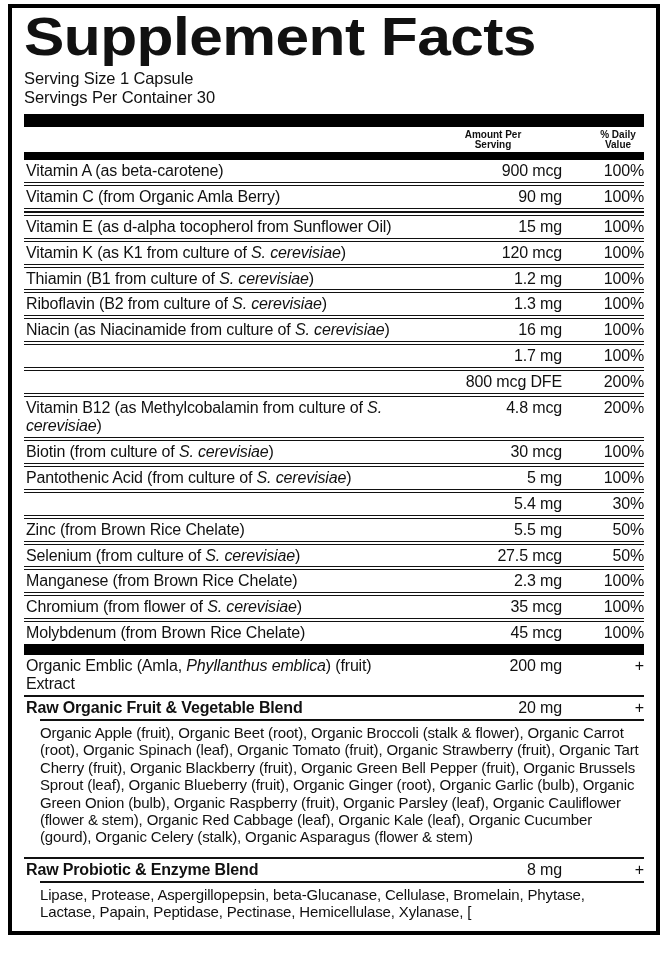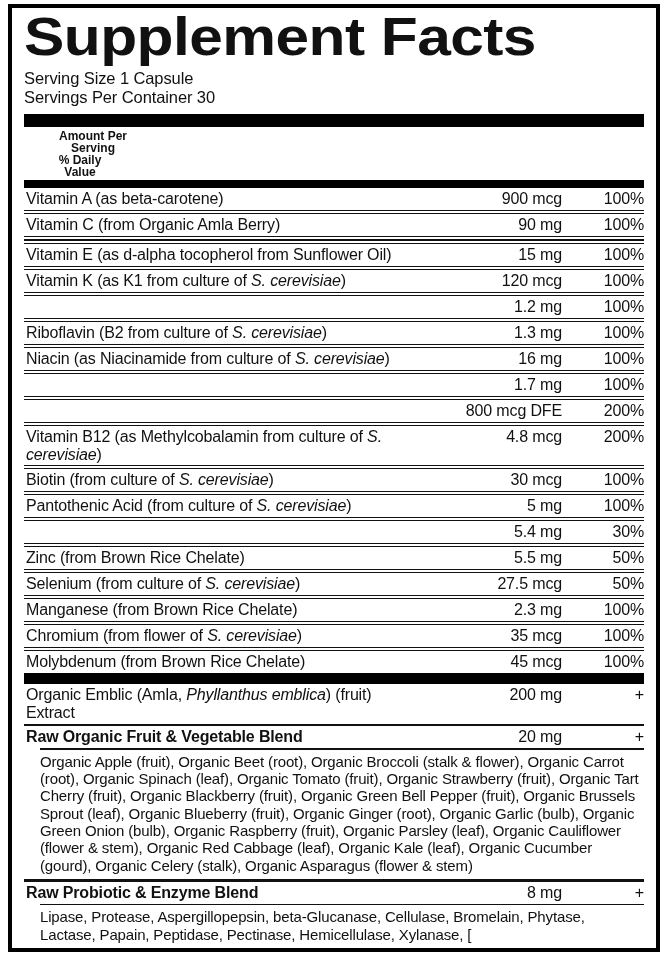--- a/index.html
+++ b/index.html
@@ -8,37 +8,37 @@
   .suggested{margin:0 4px 6px 2px;font-size:16.5px;line-height:1.24;letter-spacing:-0.1px;}
   .suggested b{font-weight:bold;}
   .panel{margin:0 8px;border:4.5px solid #000;padding:0 12px 0 12px;background:#fff;}
   .title{margin:3px 0 7px 0;font-size:54px;font-weight:bold;line-height:0.95;letter-spacing:-0.5px;
          transform:scaleX(1.12);transform-origin:left center;white-space:nowrap;}
   .serving{font-size:16.5px;line-height:1.16;letter-spacing:-0.1px;}
   .bar{background:#000;}
   .bar-13{height:13px;margin-top:6px;}
   .bar-8{height:8px;}
   .bar-11{height:11px;}
-  .colhead{display:flex;align-items:flex-start;font-weight:bold;font-size:12px;line-height:1.02;padding:3px 0 2px;flex-direction:column;}
+  .colhead{display:flex;align-items:flex-start;font-weight:bold;font-size:10px;line-height:1.02;padding:3px 0 2px;}
   .ch-spacer{flex:1;}
   .ch{display:flex;}
   .ch.amt{width:138px;justify-content:center;}
   .ch.amt span{width:86px;text-align:center;}
   .ch.dv{width:82px;justify-content:flex-end;}
   .ch.dv span{width:52px;text-align:center;}
   .row{display:flex;align-items:baseline;padding:2px 0 2px;font-size:16px;line-height:1.12;letter-spacing:-0.15px;justify-content:flex-end;}
   .rname{flex:1;padding-left:2px;}
   .ramt{width:138px;text-align:right;white-space:nowrap;}
   .rdv{width:82px;text-align:right;white-space:nowrap;}
   .row.bold .rname{font-weight:bold;}
   .rname em,.ing em{font-style:italic;}
   .sep2{height:4px;background:linear-gradient(to bottom,#111 0px,#111 1.2px,rgba(0,0,0,0) 1.2px,rgba(0,0,0,0) 2.8px,#111 2.8px,#111 4px);}
   .sep-med{height:2.5px;background:#111;}
   .sep-thin{height:1.6px;background:#111;margin-left:16px;}
-  .ing{padding:3px 2px 5px 16px;font-size:15px;line-height:1.16;letter-spacing:-0.15px;}
+  .ing{padding:3px 2px 11px 16px;font-size:15px;line-height:1.16;letter-spacing:-0.15px;}
 </style>
 </head>
 <body>
 
 <div class="page">
 
 
   <div class="panel">
     <div class="title">Supplement Facts</div>
     <div class="serving">Serving Size 1 Capsule</div>
@@ -78,20 +78,21 @@
           <div class="rdv">100%</div>
         </div>
         <div class="sep2"></div>
         <div class="row">
           <div class="rname"><span>Vitamin K (as K1 from culture of </span><em>S. cerevisiae</em><span>)</span></div>
           <div class="ramt">120 mcg</div>
           <div class="rdv">100%</div>
         </div>
         <div class="sep2"></div>
         <div class="row">
+          <div class="rname"><span>Thiamin (B1 from culture of </span><em>S. cerevisiae</em><span>)</span></div>
           <div class="ramt">1.2 mg</div>
           <div class="rdv">100%</div>
         </div>
         <div class="sep2"></div>
         <div class="row">
           <div class="rname"><span>Riboflavin (B2 from culture of </span><em>S. cerevisiae</em><span>)</span></div>
           <div class="ramt">1.3 mg</div>
           <div class="rdv">100%</div>
         </div>
         <div class="sep2"></div>

